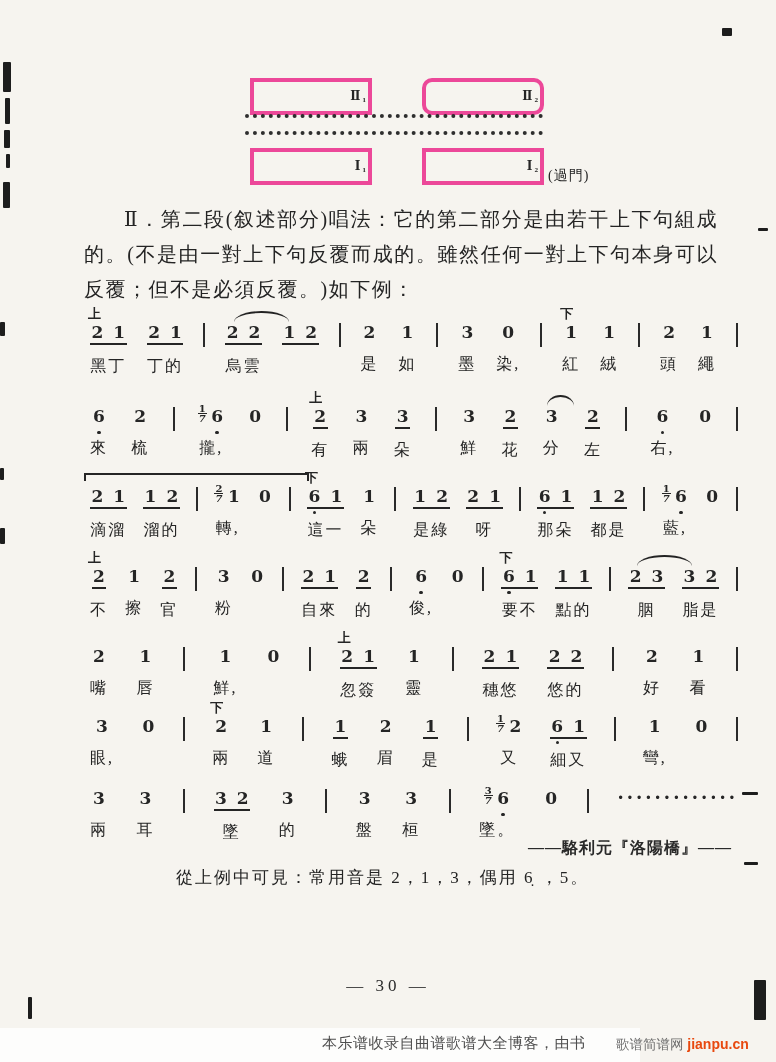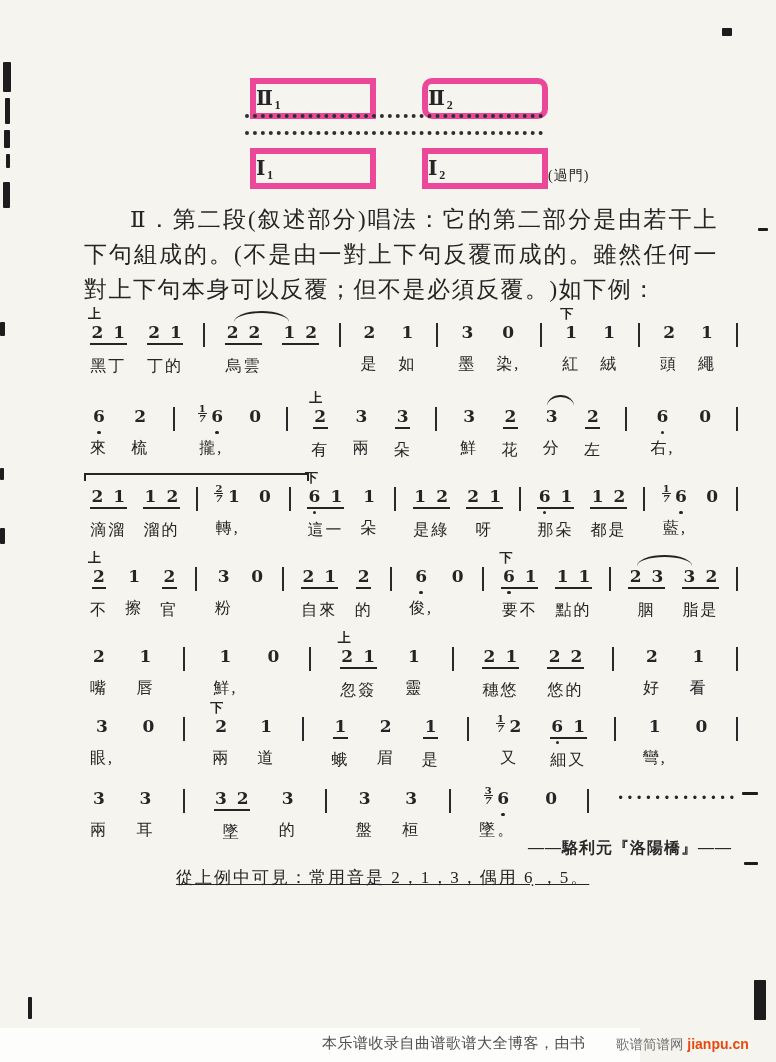--- a/index.html
+++ b/index.html
@@ -3,27 +3,27 @@
 <meta charset="utf-8">
 <style>
   html,body{margin:0;padding:0;}
   body{width:776px;height:1062px;background:#e9e7e2;font-family:"Liberation Serif","DejaVu Serif",serif;}
   .sheet{position:relative;width:776px;height:1062px;background:#f6f4ef;overflow:hidden;color:#252525;}
 
   
   .ink{position:absolute;background:#1d1d1d;border-radius:1px;}
 
   
-  .pbox{position:absolute;width:114px;height:29px;border:6px solid #ec4899;text-align:left;
-        font-size:20px;line-height:28px;letter-spacing:2px;font-weight:bold;background:transparent;}
+  .pbox{position:absolute;width:114px;height:29px;border:4px solid #ec4899;text-align:right;
+        font-size:12px;line-height:28px;letter-spacing:2px;font-weight:bold;background:transparent;}
   .dotline{position:absolute;width:298px;height:0;border-top:4px dotted #2e2e2e;}
   .guomen{position:absolute;font-size:14px;letter-spacing:1px;}
 
   
-  .para{position:absolute;left:84px;top:202px;width:634px;font-size:23px;line-height:35px;
+  .para{position:absolute;left:84px;top:202px;width:634px;font-size:20px;line-height:35px;
         text-align:justify;text-indent:2em;letter-spacing:1.5px;color:#242424;}
 
   
   #music{position:absolute;left:90px;top:0;width:648px;}
   .system{position:absolute;left:0;width:100%;}
   .noterow{display:flex;justify-content:space-between;align-items:flex-start;}
   .cell{position:relative;display:inline-flex;flex-direction:column;align-items:center;min-width:12px;}
   .note{font-family:"DejaVu Serif",serif;font-weight:bold;font-size:17px;line-height:20px;height:21px;
         display:inline-flex;align-items:flex-start;white-space:pre;}
   .note.u{border-bottom:2px solid #252525;}
@@ -39,21 +39,21 @@
   .bracket:before,.bracket:after{content:"";position:absolute;top:0;width:2px;height:6px;background:#252525;}
   .bracket:before{left:0;}
   .bracket:after{right:0;}
   .grace{display:inline-flex;flex-direction:column;align-items:center;margin:-2px 3px 0 0;}
   .gt{font-size:10px;line-height:9px;border-bottom:1.5px solid #252525;padding:0 1px;font-weight:bold;}
   .gb{font-size:10px;line-height:10px;font-style:italic;font-weight:bold;}
   .lyric{font-size:16px;margin-top:11px;white-space:nowrap;letter-spacing:2px;min-height:19px;color:#242424;}
   .note.leader{border:none;letter-spacing:3px;font-size:18px;}
 
   .attribution{position:absolute;right:44px;top:838px;font-size:16px;letter-spacing:1px;font-weight:bold;color:#2a2a2a;}
-  .analysis{position:absolute;font-size:17px;letter-spacing:2px;color:#242424;text-decoration:underline;}
+  .analysis{position:absolute;font-size:17px;letter-spacing:2px;color:#242424;}
   .pagenum{position:absolute;left:0;right:0;top:976px;text-align:center;font-size:17px;letter-spacing:4px;color:#2b2b2b;}
 
   
   .footer{position:absolute;left:0;bottom:0;width:640px;height:34px;background:#fdfdfc;}
   .footer .credit{position:absolute;left:322px;top:6px;font-family:"Liberation Sans","DejaVu Sans",sans-serif;
         font-size:15px;color:#4e4e4e;letter-spacing:0.5px;white-space:nowrap;}
   .footer .brand{position:absolute;left:616px;top:8px;font-family:"Liberation Sans","DejaVu Sans",sans-serif;
         font-size:13.5px;color:#6e6e6e;white-space:nowrap;}
   .footer .brand .url{font-size:14px;font-weight:bold;}
 </style>
@@ -484,20 +484,21 @@
             <span class="lyric"></span>
           </span>
         </div>
       </div>
     </div>
 
   <div class="attribution">——駱利元『洛陽橋』——</div>
 
   <div class="analysis" style="left:176px;top:866px;">從上例中可見：常用音是 2，1，3，偶用 6̣ ，5。</div>
 
+  <div class="pagenum">— 30 —</div>
 
   <div class="footer">
     <span class="credit">本乐谱收录自曲谱歌谱大全博客，由书</span>
     <span class="brand">
       <span>歌谱简谱网 </span><span class="url" style="color: rgb(232, 73, 15);">jianpu.cn</span>
     </span>
   </div>
 
 </div>
 

